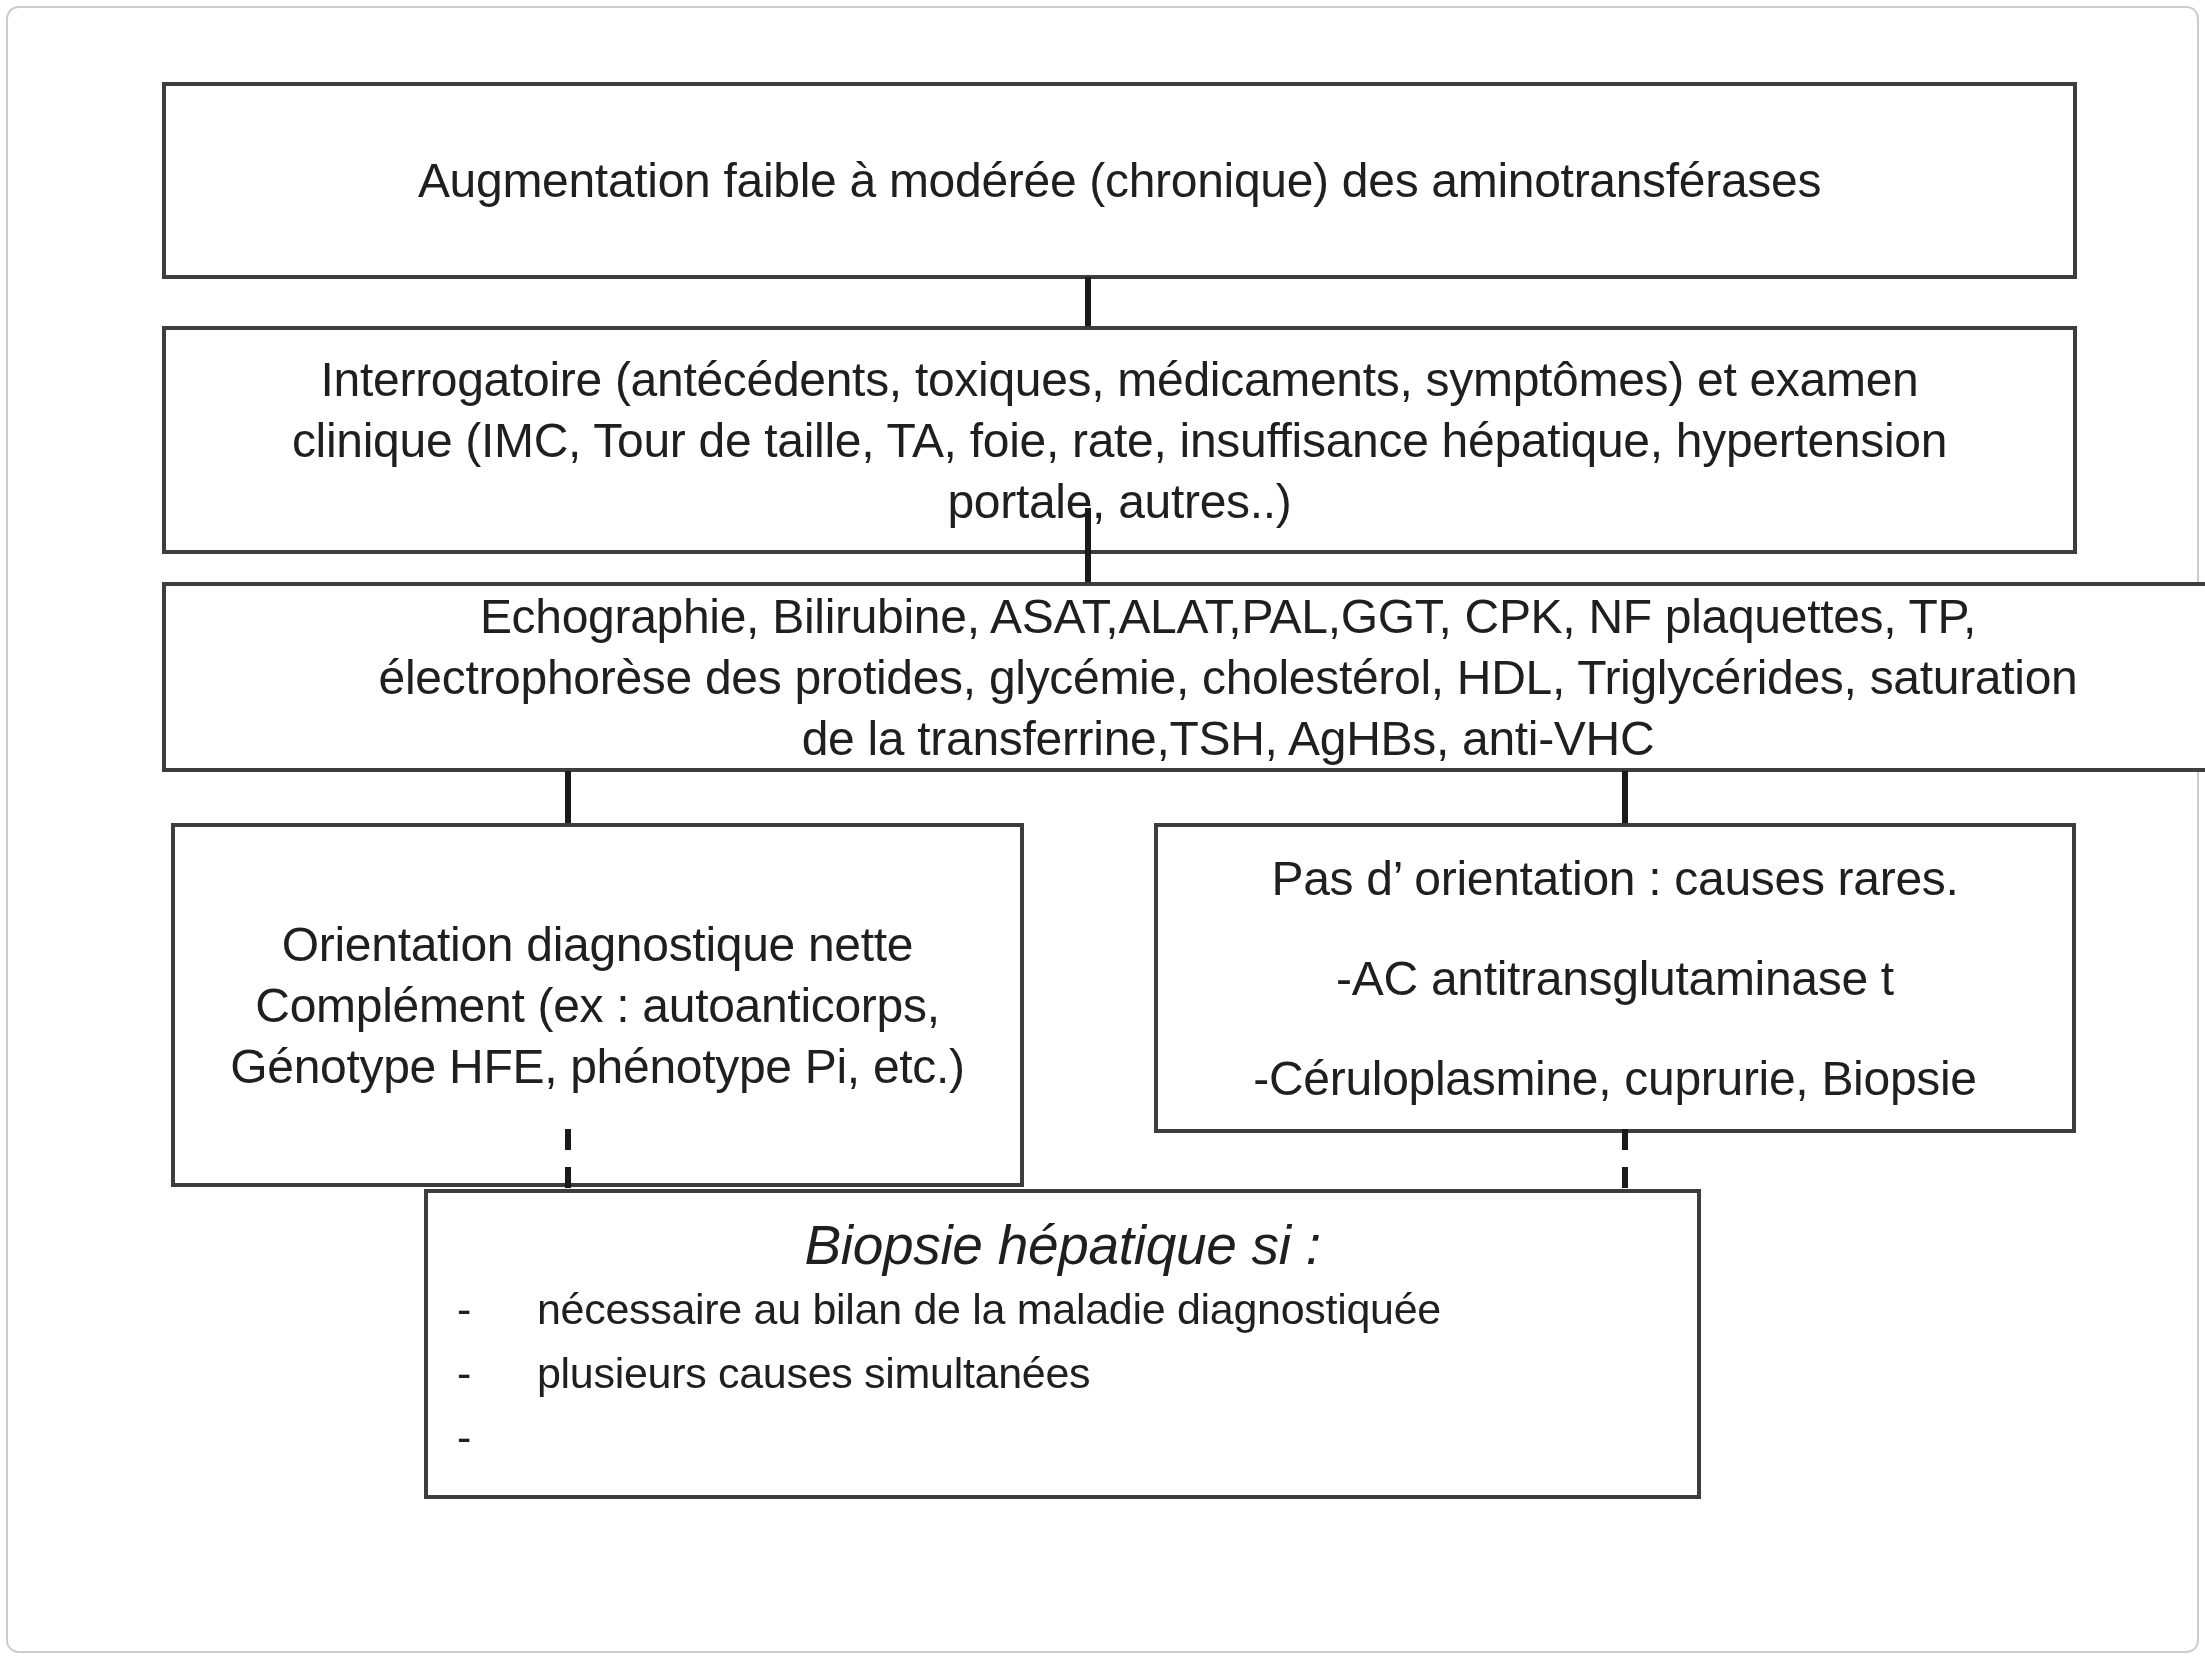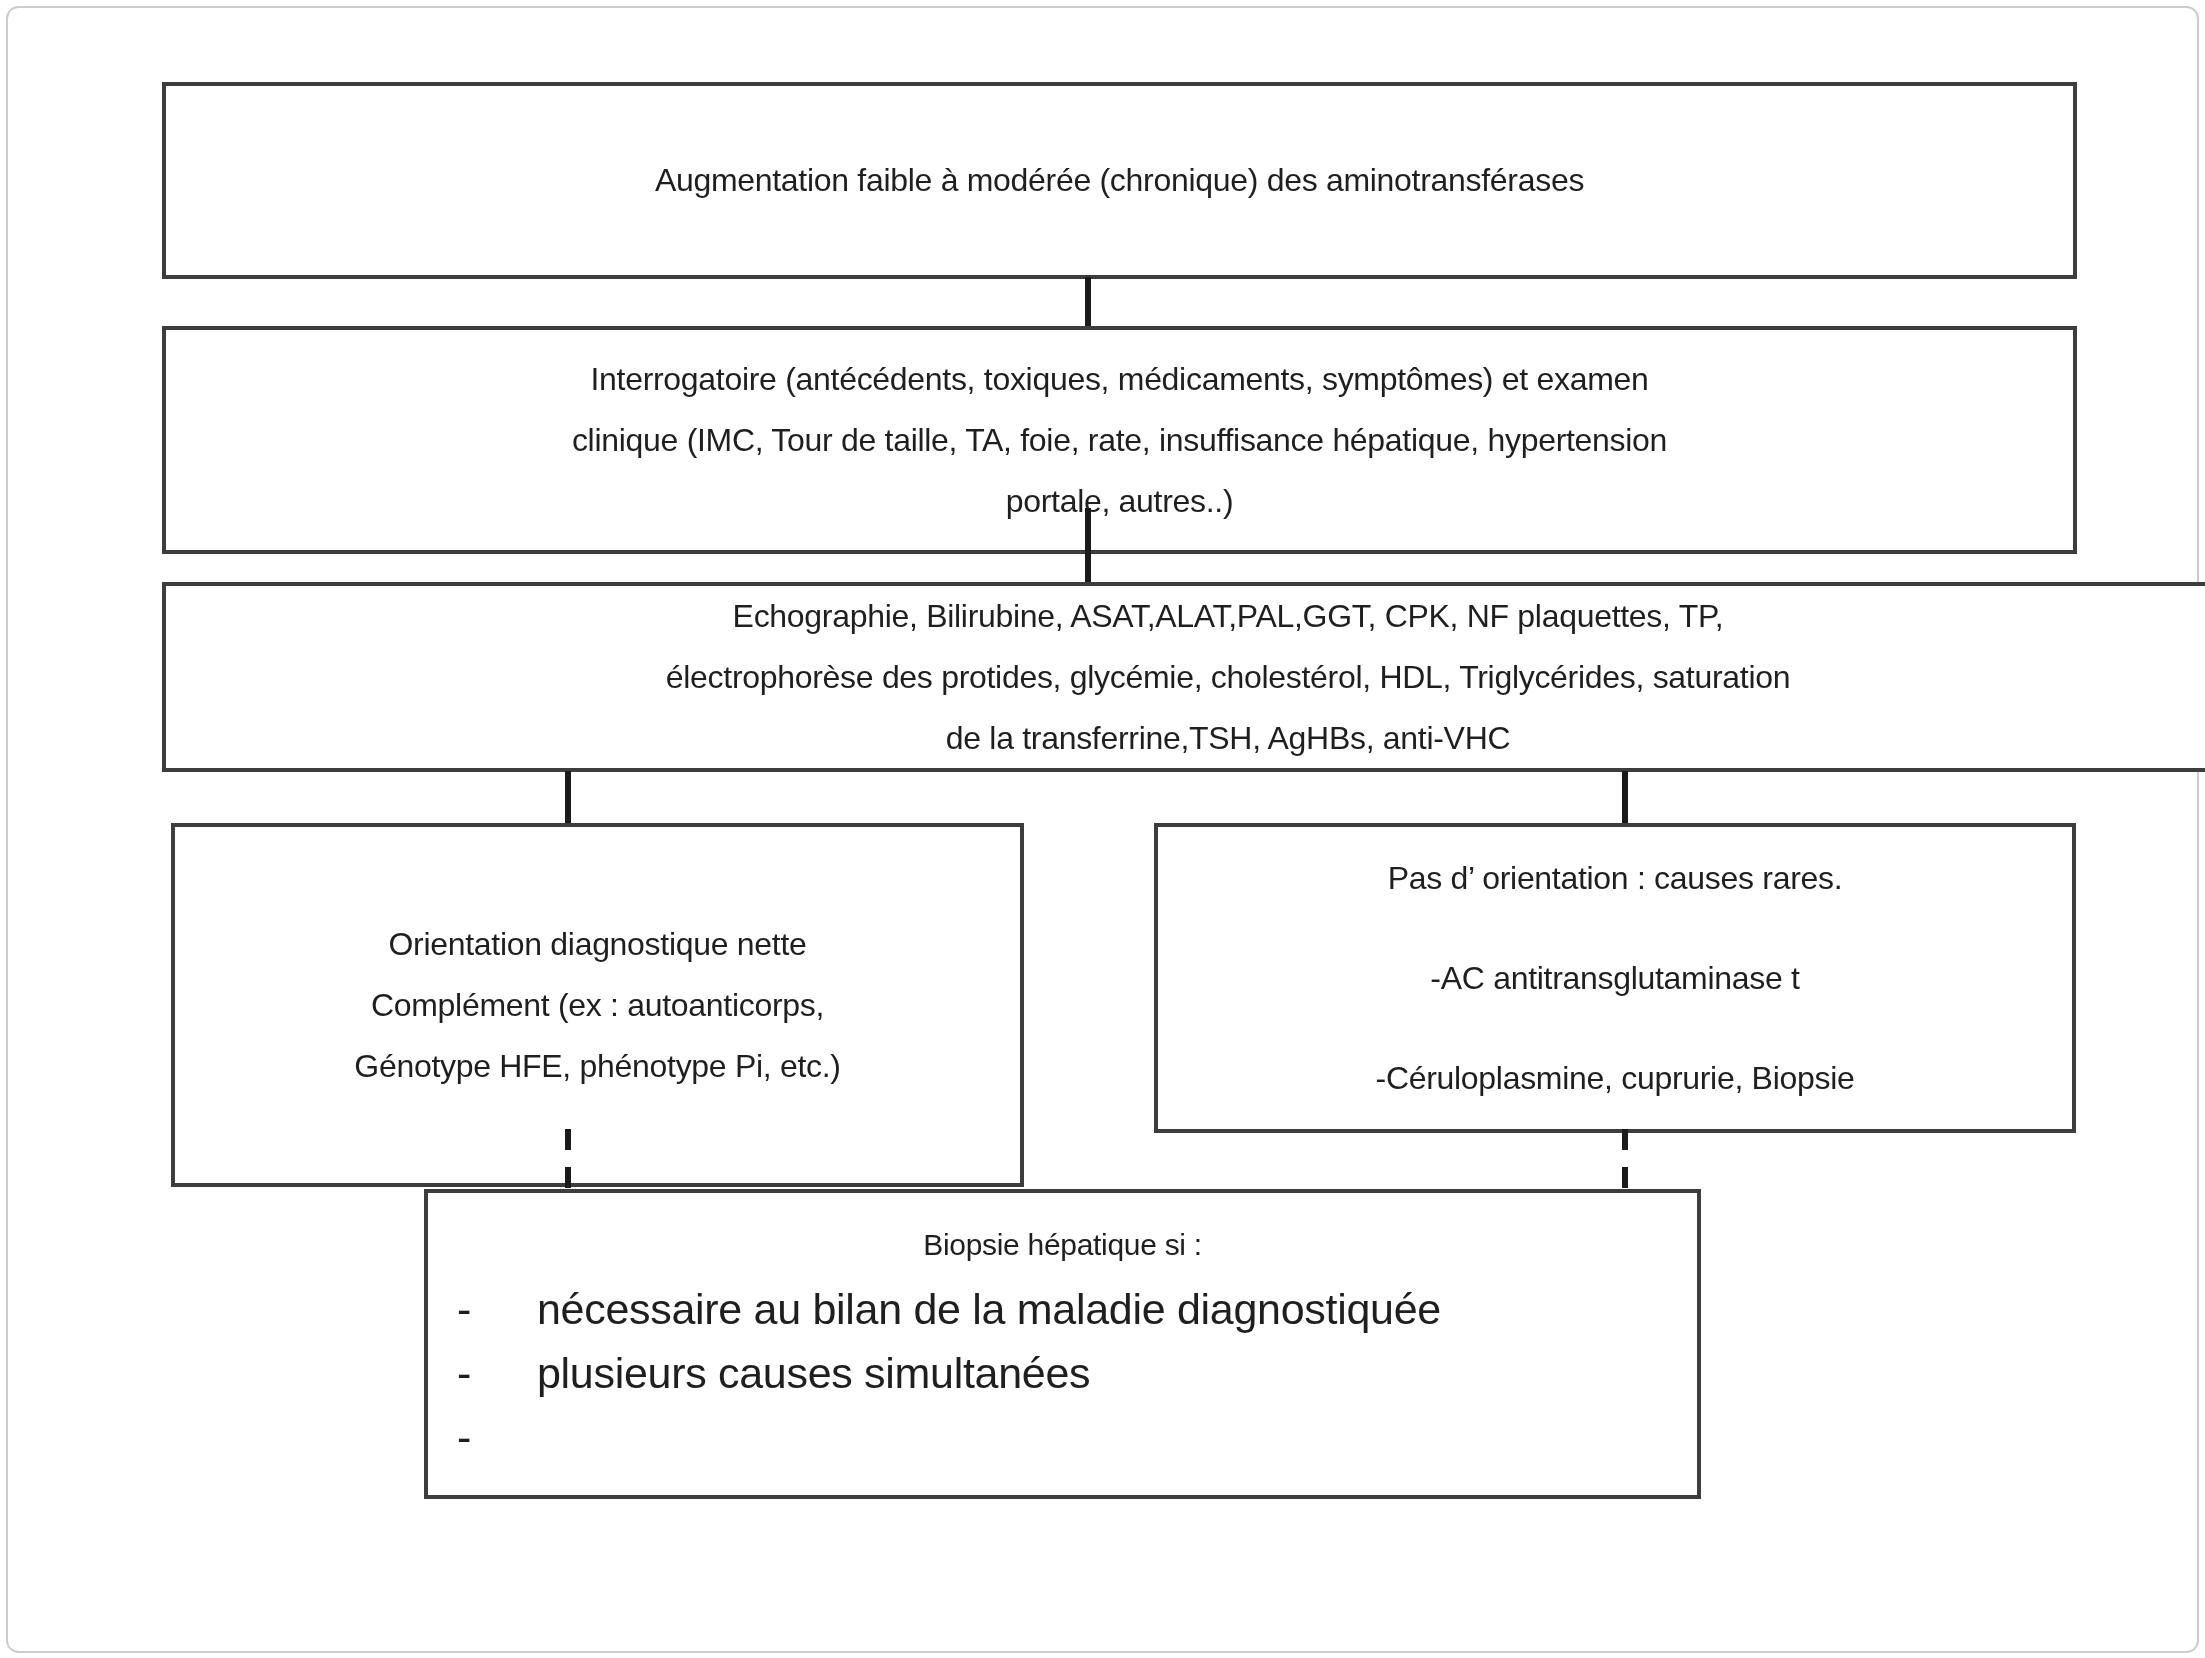--- a/index.html
+++ b/index.html
@@ -23,21 +23,21 @@
     border:4.2px solid #3d3d3d;
     background:#ffffff;
     display:flex;
     flex-direction:column;
     align-items:center;
     justify-content:center;
     overflow:hidden;
   }
   .tline{
     white-space:nowrap;
-    font-size:32px;
+    font-size:48px;
     line-height:61px;
     letter-spacing:-0.3px;
     text-align:center;
   }
   .vline{
     position:absolute;
     width:5.6px;
     background:#1a1a1a;
   }
   .vdash{
@@ -55,22 +55,22 @@
   
   #conn-1{left:1085px;top:277px;height:50px;}
   #conn-2{left:1085px;top:508px;height:76px;}
   #conn-3{left:565px;top:771px;height:53px;}
   #conn-4{left:1622px;top:771px;height:53px;}
   #conn-5{left:565px;top:1129px;height:61px;}
   #conn-6{left:1622px;top:1129px;height:61px;}
   
   .b6-title{
     width:100%;
-    font-size:30px;line-height:64px;letter-spacing:-0.3px;
-    text-align:center;white-space:nowrap;
+    font-size:55px;line-height:64px;letter-spacing:-0.3px;
+    text-align:center;white-space:nowrap;font-style:italic;
   }
   .bullet-row{
     width:100%;
     display:flex;
     align-items:baseline;
     font-size:43px;line-height:64px;letter-spacing:-0.3px;
     white-space:nowrap;
   }
   .bullet-marker{
     flex:0 0 80px;

